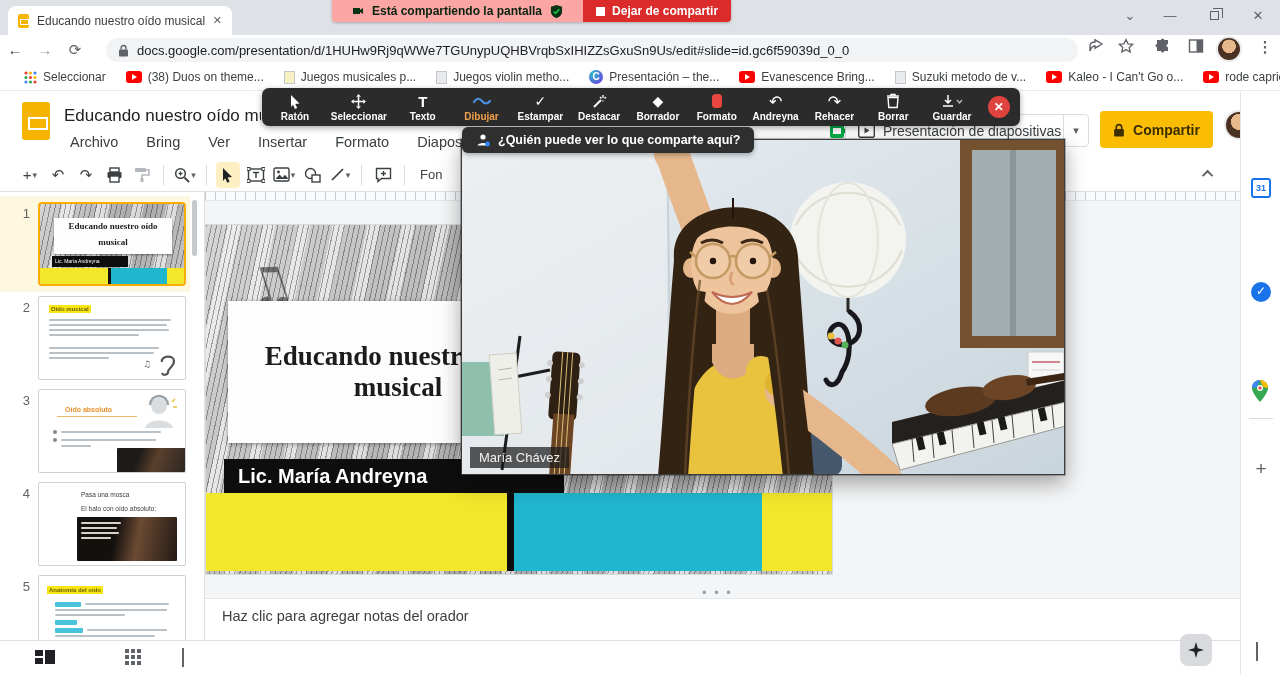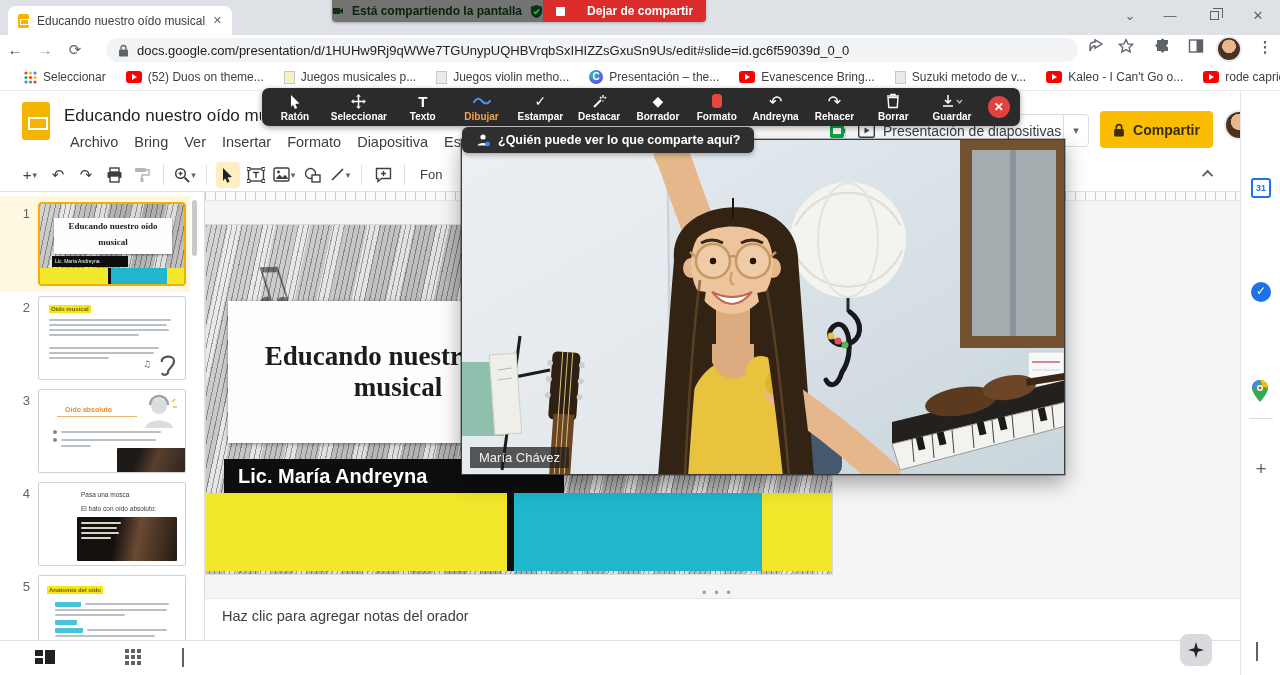--- a/index.html
+++ b/index.html
@@ -15,40 +15,40 @@
   .favicon-slides{width:11px;height:14px;background:#f4b400;border-radius:2px;margin-right:8px;position:relative;flex:none}
   .favicon-slides::after{content:"";position:absolute;left:2px;top:5px;width:7px;height:4px;border:1px solid #fff}
   .gicon{width:14px;height:14px;border-radius:50%;margin-right:8px;flex:none;
     background:conic-gradient(#ea4335 0 25%,#fbbc04 25% 50%,#34a853 50% 75%,#4285f4 75% 100%);position:relative}
   .gicon::after{content:"";position:absolute;inset:3px;background:#dee1e6;border-radius:50%}
   .tab-x{font-size:11px;color:#5f6368;margin-left:8px}
   .winbtn{top:0;height:30px;width:36px;display:flex;align-items:center;justify-content:center;color:#5f6368;font-size:13px}
   .restore-sq{width:9px;height:9px;border:1px solid #5f6368;position:relative}
   .restore-sq::before{content:"";position:absolute;left:2px;top:-4px;width:9px;height:9px;border:1px solid #5f6368;border-left:none;border-bottom:none}
   .share-banner{left:332px;top:0;height:22px;display:flex;z-index:90;font-size:12px;box-shadow:0 1px 3px rgba(0,0,0,.25);border-radius:0 0 4px 4px;overflow:hidden}
-  .sb-green{background:#737373;color:#07230d;display:flex;align-items:center;gap:8px;padding:0 0;font-weight:bold}
-  .sb-red{background:#dc2b2b;color:#fff;display:flex;align-items:center;gap:22px;padding:0 13px;font-weight:bold}
+  .sb-green{background:#fca5a5;color:#07230d;display:flex;align-items:center;gap:8px;padding:0 20px;font-weight:bold}
+  .sb-red{background:#dc2b2b;color:#fff;display:flex;align-items:center;gap:7px;padding:0 13px;font-weight:bold}
   .stopsq{width:9px;height:9px;background:#fff;flex:none}
   .navbar{left:0;top:35px;width:1280px;height:29px;background:#fff;display:flex;align-items:center}
   .navic{width:30px;text-align:center;font-size:15px;color:#5f6368}
   .urlbar{left:106px;top:38px;width:972px;height:24px;background:#f1f3f4;border-radius:12px;display:flex;align-items:center;padding:0 12px;gap:8px}
   .urltxt{font-size:13px;color:#202124;white-space:nowrap;overflow:hidden}
   .bookbar{left:0;top:64px;width:1280px;height:27px;background:#fff;border-bottom:1px solid #e8eaed;display:flex;align-items:center;padding:0 16px;gap:4px}
   .bm{display:flex;align-items:center;gap:6px;font-size:12px;color:#3c4043;padding:3px 8px;border-radius:4px;white-space:nowrap}
   .yt{width:16px;height:12px;background:#f00;border-radius:3px;position:relative;flex:none}
   .yt::after{content:"";position:absolute;left:6px;top:3px;border-left:5px solid #fff;border-top:3px solid transparent;border-bottom:3px solid transparent}
   .bm-page{width:11px;height:13px;background:#e8eaed;border:1px solid #c4c7cb;flex:none}
   .bm-page.yel{background:#f6f0c2}
   .canva{width:14px;height:14px;border-radius:50%;background:radial-gradient(circle at 30% 30%,#23bfc8,#7d2ae8);color:#fff;font-size:10px;font-weight:bold;text-align:center;line-height:14px;flex:none}
   
   .s-header{left:0;top:92px;width:1280px;height:66px;background:#fff}
   .slides-logo{left:22px;top:102px;width:28px;height:38px;background:#f4b400;border-radius:3px}
   .slides-logo::after{content:"";position:absolute;left:6px;top:15px;width:16px;height:9px;border:2px solid #fff}
   .doc-title{left:64px;top:106px;width:197px;font-size:17px;color:#202124;white-space:nowrap;overflow:hidden}
-  .menus{left:62px;top:131px;display:flex;gap:0}
+  .menus{left:62px;top:131px;display:flex;gap:12px}
   .menu-item{font-size:14.5px;color:#3c4043;padding:3px 8px;border-radius:4px}
   .present-btn{left:845px;top:114px;height:33px;display:flex;align-items:center;gap:8px;border:1px solid #dadce0;border-right:none;border-radius:4px 0 0 4px;padding:0 12px;background:#fff;font-size:14px;color:#3c4043}
   .present-caret{left:1063px;top:114px;width:26px;height:33px;border:1px solid #dadce0;border-radius:0 4px 4px 0;display:flex;align-items:center;justify-content:center;color:#5f6368;font-size:11px;background:#fff}
   .share-btn{left:1100px;top:111px;width:113px;height:37px;background:#fbbc04;border-radius:4px;display:flex;align-items:center;justify-content:center;gap:8px;font-size:14px;font-weight:bold;color:#3b2f00}
   .avatar{border-radius:50%;background:radial-gradient(circle at 50% 38%,#e8b88d 0 38%,#4a3122 40%),#4a3122;border:2px solid #e8eaed}
   
   .ztoolbar{left:262px;top:88px;width:758px;height:38px;background:#2b2b2b;border-radius:7px;display:flex;align-items:center;justify-content:space-between;padding:0 10px;z-index:80;box-shadow:0 2px 6px rgba(0,0,0,.35)}
   .zitem{display:flex;flex-direction:column;align-items:center;justify-content:center;gap:1px;min-width:46px}
   .zitem .zlab{font-size:10px;color:#fff;font-weight:bold}
   .zitem.active .zlab{color:#f0a14b}
@@ -193,21 +193,21 @@
         <circle cx="6.5" cy="6.5" r="1.6" fill="#ea4335"></circle>
         <circle cx="11" cy="6.5" r="1.6" fill="#fbbc04"></circle>
       <circle cx="2" cy="11" r="1.6" fill="#4285f4"></circle>
         <circle cx="6.5" cy="11" r="1.6" fill="#34a853"></circle>
         <circle cx="11" cy="11" r="1.6" fill="#ea4335"></circle>
     </svg>
     <span>Seleccionar</span>
   </span>
   <span class="bm">
       <span class="yt"></span>
-      <span>(52) Duos on theme...</span>
+      <span>(38) Duos on theme...</span>
     </span>
   <span class="bm">
       <span class="bm-page yel"></span>
       <span>Juegos musicales p...</span>
     </span>
   <span class="bm">
       <span class="bm-page"></span>
       <span>Juegos violin metho...</span>
     </span>
   <span class="bm">

